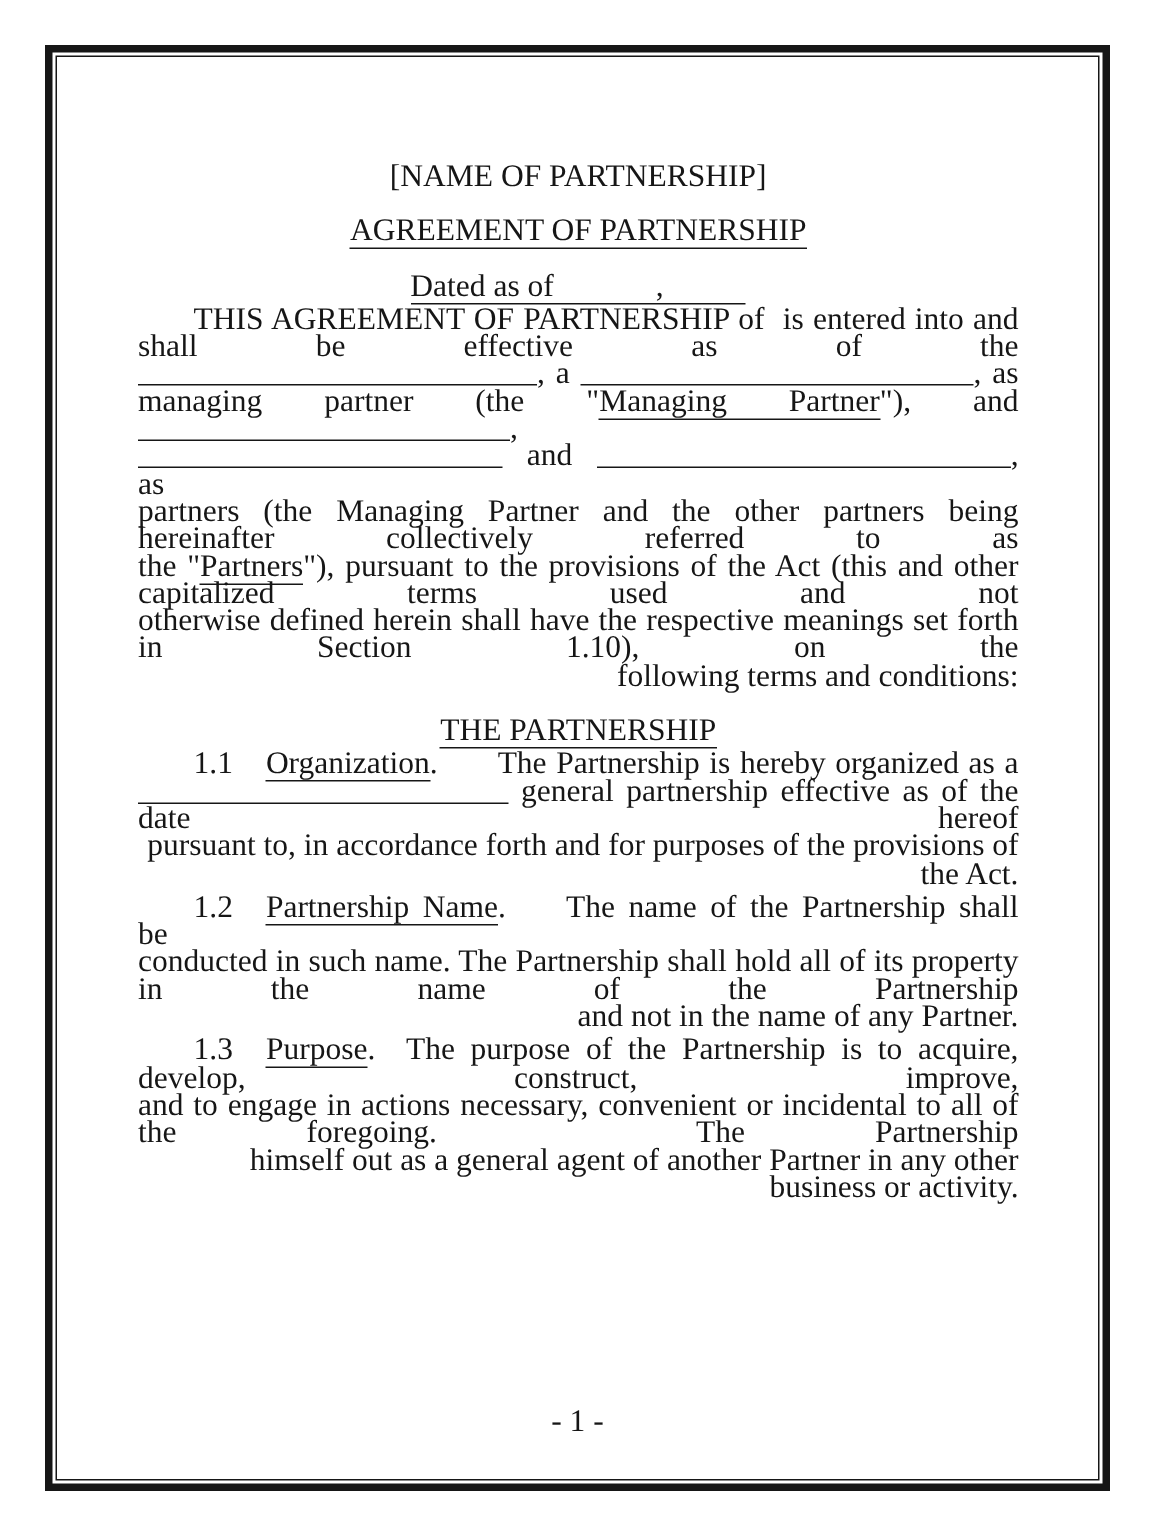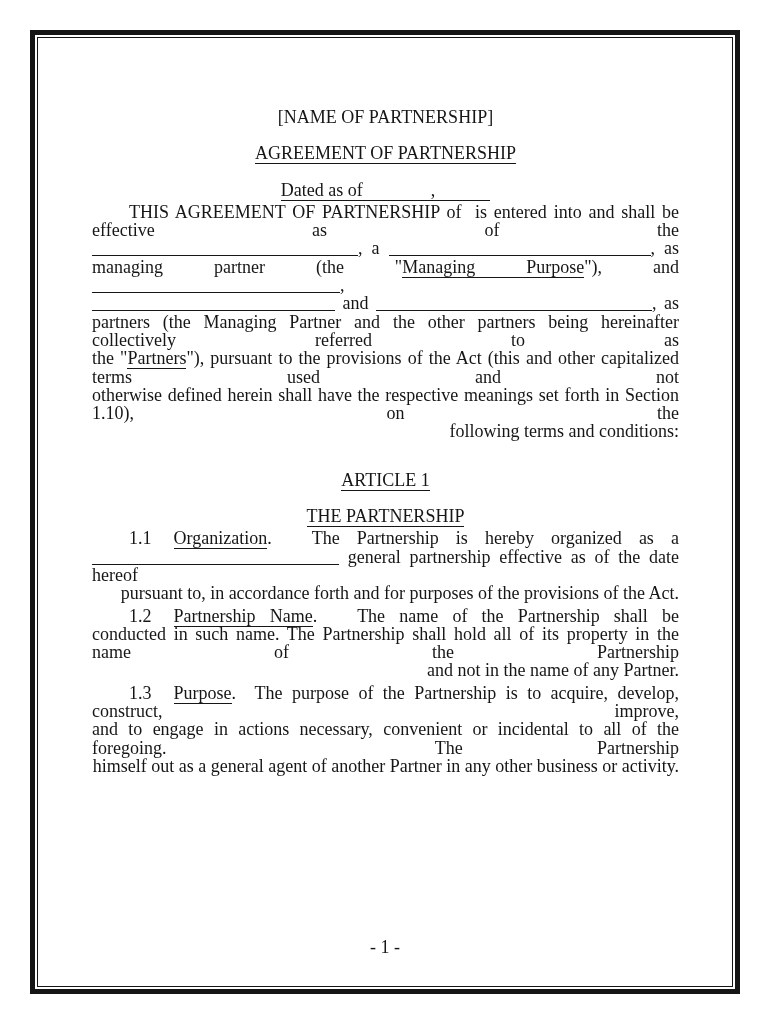--- a/index.html
+++ b/index.html
@@ -28,21 +28,21 @@
   .frame-inner {
     position: absolute;
     inset: 2px;
     border: 1px solid #161616;
   }
   .content {
     position: absolute;
     inset: 0;
     padding: 0 49px 0 50px;
     box-sizing: border-box;
-    font-size: 18px;
+    font-size: 21px;
     line-height: 18.3px;
   }
   .h { text-align: center; margin: 0; }
   .mt70 { margin-top: 70px; }
   .mt18 { margin-top: 18px; }
   .mt72 { margin-top: 72px; }
   .mt30 { margin-top: 30px; }
   .mt21 { margin-top: 21px; }
   .mt16 { margin-top: 16px; }
   .para { margin: 4px; }
@@ -76,29 +76,28 @@
 
         <div class="h mt70">[NAME OF PARTNERSHIP]</div>
 
         <div class="h mt18"><span class="u">AGREEMENT OF PARTNERSHIP</span></div>
 
         <div class="h mt18"><span class="uwrap"><span>Dated as of</span><span class="sp" style="width:68px"></span><span>,</span><span class="sp" style="width:55px"></span></span></div>
 
         <div class="para mt72">
             <div class="line just"><span class="sp" style="width: 37px;"></span>THIS AGREEMENT OF PARTNERSHIP of&nbsp; is entered into and shall be effective as of the</div>
             <div class="line just"><span class="blank" style="width: 266px;"></span>, a <span class="blank" style="width: 262px;"></span>, as</div>
-            <div class="line just">managing partner (the "<span class="u">Managing Purpose</span>"), and <span class="blank" style="width: 248px;"></span>,</div>
+            <div class="line just">managing partner (the "<span class="u">Managing Partner</span>"), and <span class="blank" style="width: 248px;"></span>,</div>
             <div class="line just"><span class="blank" style="width: 243px;"></span> and <span class="blank" style="width: 276px;"></span>, as</div>
             <div class="line just">partners (the Managing Partner and the other partners being hereinafter collectively referred to as</div>
             <div class="line just">the "<span class="u">Partners</span>"), pursuant to the provisions of the Act (this and other capitalized terms used and not</div>
             <div class="line just">otherwise defined herein shall have the respective meanings set forth in Section 1.10), on the</div>
             <div class="line">following terms and conditions:</div>
           </div>
 
-        <div class="h mt30"><span class="u">ARTICLE 1</span></div>
 
         <div class="h mt18"><span class="u">THE PARTNERSHIP</span></div>
 
         <div class="para mt21">
             <div class="line just"><span class="sp" style="width: 37px;"></span>1.1<span class="sp" style="width: 22px;"></span><span class="u">Organization</span>.<span class="sp" style="width: 40px;"></span>The Partnership is hereby organized as a</div>
             <div class="line just"><span class="blank" style="width: 247px;"></span> general partnership effective as of the date hereof</div>
             <div class="line">pursuant to, in accordance forth and for purposes of the provisions of the Act.</div>
           </div>
 
         <div class="para mt16">

